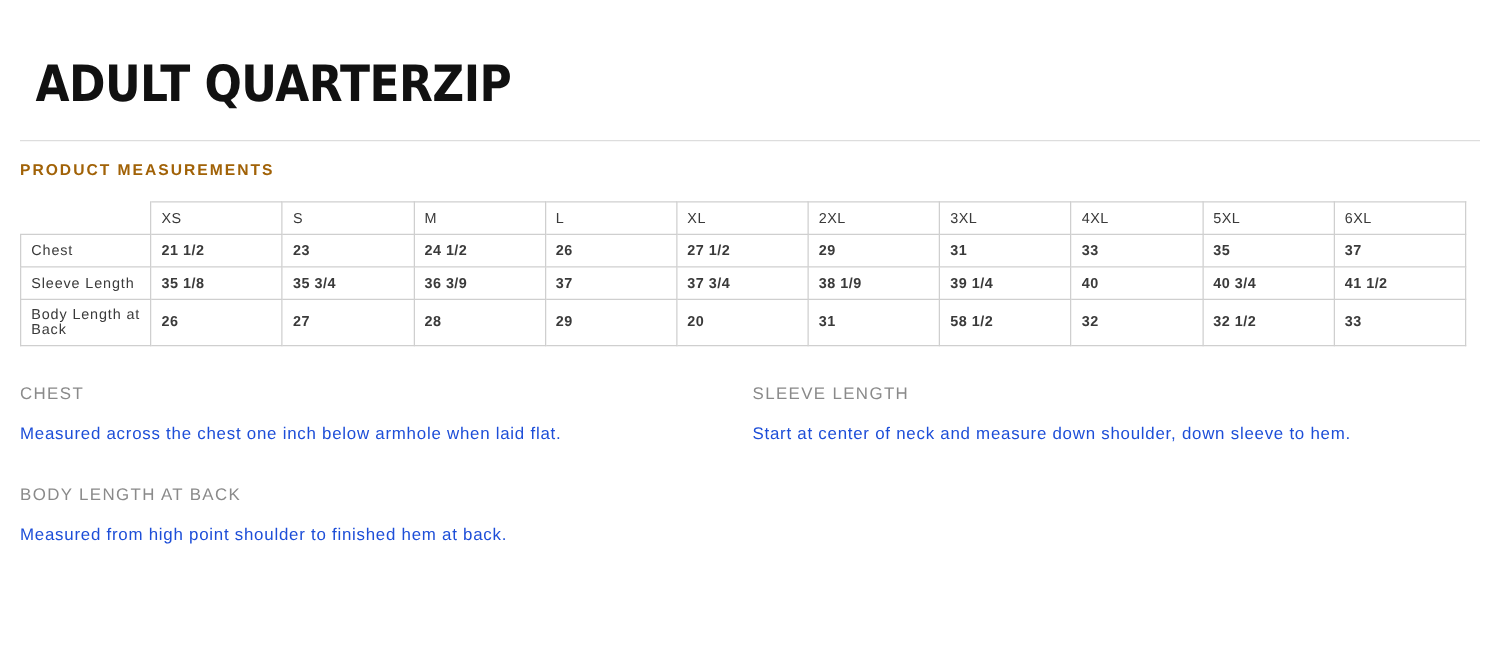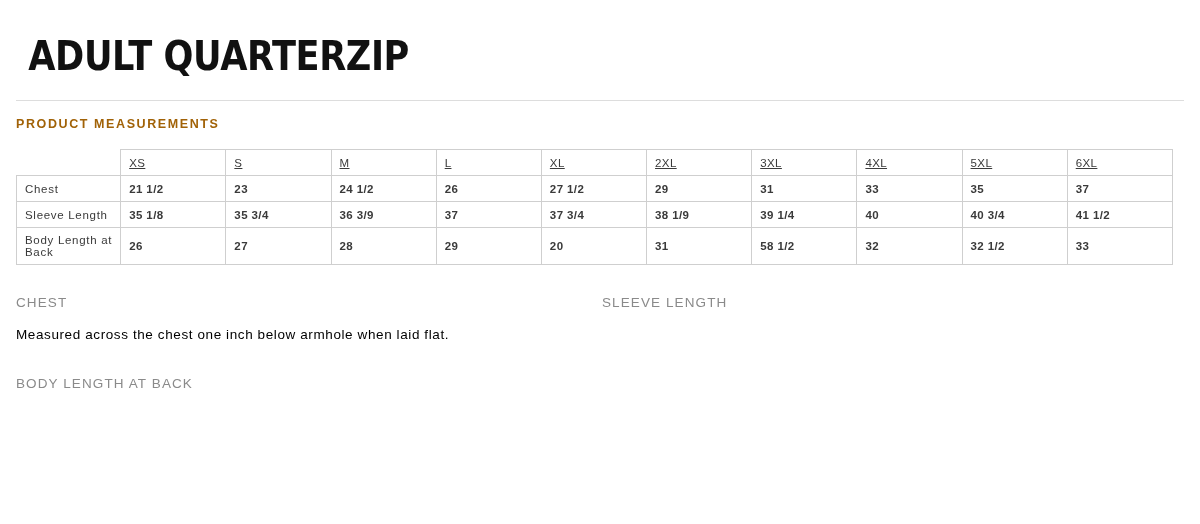--- a/index.html
+++ b/index.html
@@ -12,21 +12,21 @@
     width: 1200px;
     height: 524px;
     font-family: "Liberation Sans", sans-serif;
     color: #333333;
     overflow: hidden;
   }
   .page {
     position: relative;
     width: 1200px;
     height: 484px;
-    padding: 4px 16px;
+    padding: 16px 16px;
   }
   .title {
     font-family: "DejaVu Sans", sans-serif;
     font-weight: bold;
     font-size: 40px;
     letter-spacing: -0.5px;
     color: #111111;
     margin: 0;
     padding: 30px 0 0 14px;
     text-transform: uppercase;
@@ -61,21 +61,20 @@
     color: #3a3a3a;
     text-align: left;
     vertical-align: middle;
     padding: 6px 8px;
     letter-spacing: 0.4px;
     height: 26px;
   }
   table.measurements thead th {
     color: #3a3a3a;
     font-weight: normal;
-    text-decoration: underline;
   }
   table.measurements thead th.corner {
     border-left: none;
     border-top: none;
     border-bottom: 1px solid #cfcfcf;
   }
   table.measurements tbody th {
     font-weight: normal;
     letter-spacing: 0.7px;
   }
@@ -92,21 +91,21 @@
   }
   .note-title {
     font-size: 13.5px;
     color: #8a8a8a;
     letter-spacing: 1.1px;
     text-transform: uppercase;
     margin-bottom: 12px;
   }
   .note-body {
     font-size: 13.5px;
-    color: #000000;
+    color: #1d4ed8;
     letter-spacing: 0.6px;
     line-height: 1.95;
   }
   .notes-lower {
     margin-top: 28px;
     width: 520px;
   }
 </style>
 </head>
 <body>
@@ -191,20 +190,22 @@
     </tbody>
   </table>
 
   <div class="notes">
     <div class="notes-col">
       <div class="note-title">Chest</div>
       <div class="note-body">Measured across the chest one inch below armhole when laid flat.</div>
     </div>
     <div class="notes-col">
       <div class="note-title">Sleeve Length</div>
+      <div class="note-body">Start at center of neck and measure down shoulder, down sleeve to hem.</div>
     </div>
   </div>
 
   <div class="notes-lower">
     <div class="note-title">Body Length at Back</div>
+    <div class="note-body">Measured from high point shoulder to finished hem at back.</div>
   </div>
 
 </div>
 
 </body></html>

